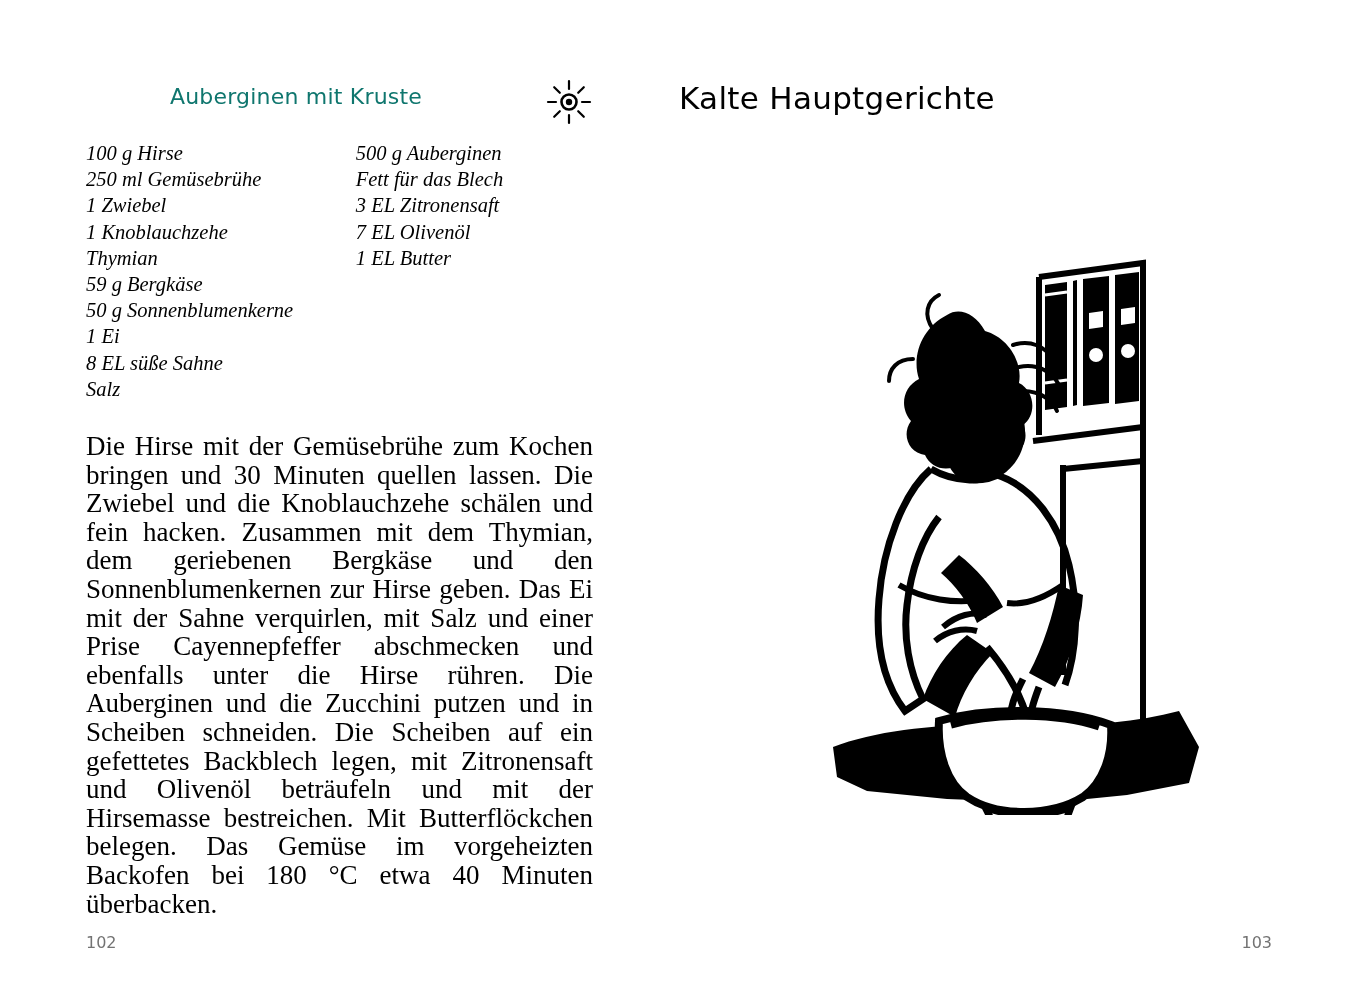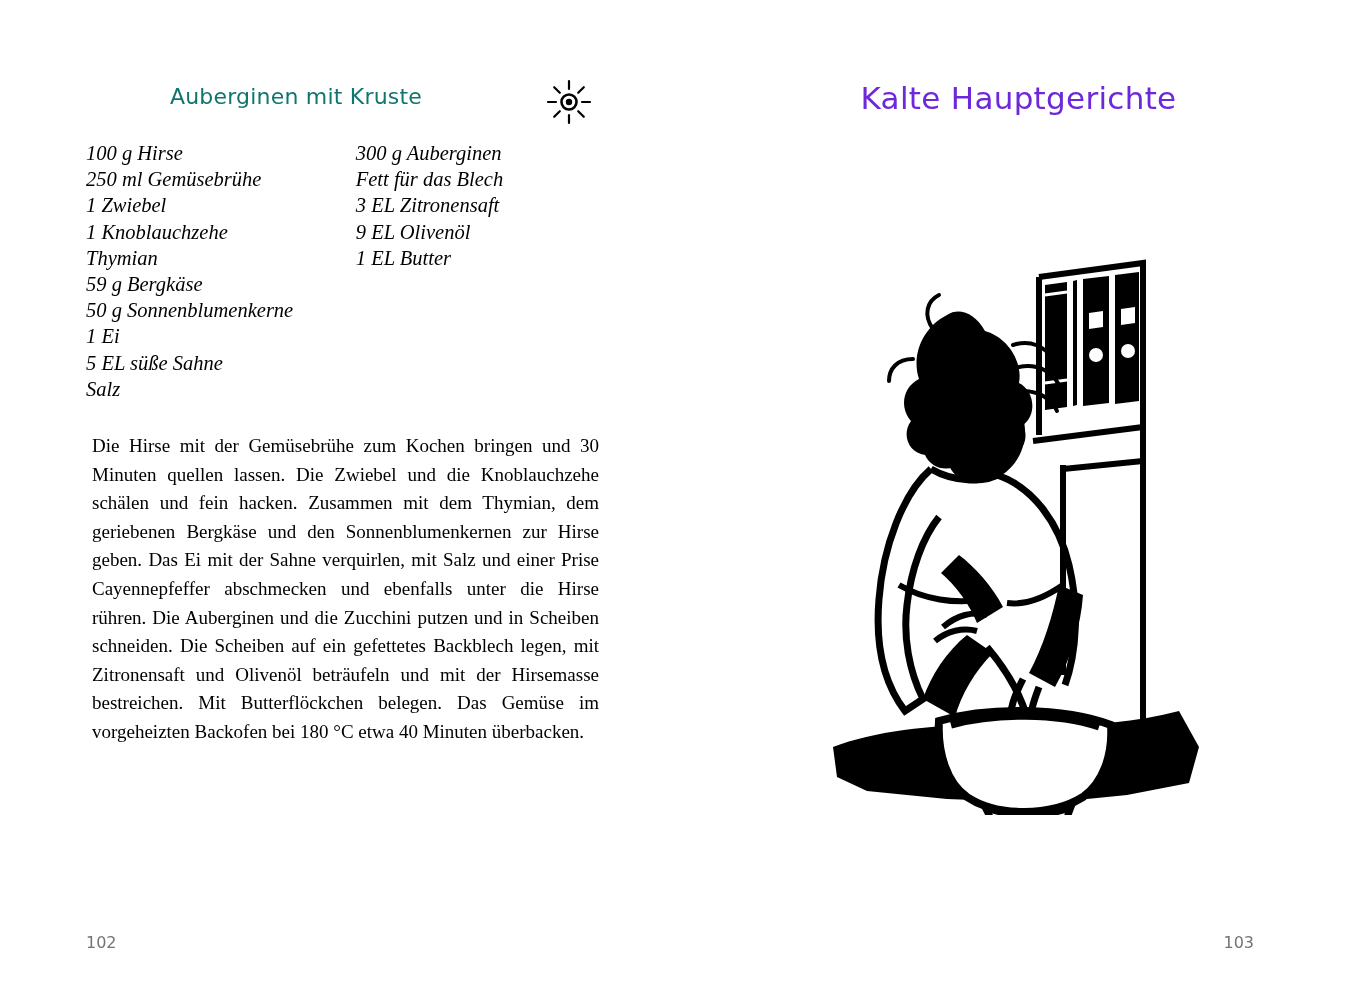--- a/index.html
+++ b/index.html
@@ -69,51 +69,50 @@
   }
   .ing-col-1 { width: 266px; }
   .ing-col-2 { width: 234px; }
   .ing-line { display: block; }
 
   .method {
     position: absolute;
     left: 86px;
     top: 432px;
     width: 507px;
-    font-size: 19px;
+    font-size: 27px;
     line-height: 28.6px;
     text-align: justify;
     text-justify: inter-word;
     hyphens: manual;
-    margin-left: 6px;
   }
   .method p { margin: 0; }
 
   .folio {
     position: absolute;
     bottom: 40px;
     font-family: "DejaVu Sans", sans-serif;
     font-size: 16px;
     color: #737373;
   }
   .folio-left { left: 86px; }
-  .folio-right { right: 104px; }
+  .folio-right { right: 86px; }
 
   
   .section-title {
     position: absolute;
     left: 0;
     right: 0;
     top: 80px;
-    text-align: center;
+    text-align: left;
     font-family: "DejaVu Sans", sans-serif;
     font-size: 31px;
     font-weight: 400;
     letter-spacing: 0.3px;
-    color: #6d28d9;
+    color: #000000;
   }
   .illustration {
     position: absolute;
     left: 148px;
     top: 255px;
     width: 430px;
     height: 560px;
   }
 </style>
 </head>
@@ -145,28 +144,28 @@
     <div class="ingredients">
       <div class="ing-col ing-col-1">
         <span class="ing-line">100 g Hirse</span>
         <span class="ing-line">250 ml Gemüsebrühe</span>
         <span class="ing-line">1 Zwiebel</span>
         <span class="ing-line">1 Knoblauchzehe</span>
         <span class="ing-line">Thymian</span>
         <span class="ing-line">59 g Bergkäse</span>
         <span class="ing-line">50 g Sonnenblumenkerne</span>
         <span class="ing-line">1 Ei</span>
-        <span class="ing-line">5 EL süße Sahne</span>
+        <span class="ing-line">8 EL süße Sahne</span>
         <span class="ing-line">Salz</span>
       </div>
       <div class="ing-col ing-col-2">
-        <span class="ing-line">300 g Auberginen</span>
+        <span class="ing-line">500 g Auberginen</span>
         <span class="ing-line">Fett für das Blech</span>
         <span class="ing-line">3 EL Zitronensaft</span>
-        <span class="ing-line">9 EL Olivenöl</span>
+        <span class="ing-line">7 EL Olivenöl</span>
         <span class="ing-line">1 EL Butter</span>
       </div>
     </div>
 
     <div class="method">
       <p>Die Hirse mit der Gemüsebrühe zum Kochen bringen und 30 Minuten quellen lassen. Die Zwiebel und die Knoblauchzehe schälen und fein hacken. Zusammen mit dem Thymian, dem geriebenen Bergkäse und den Sonnenblumenkernen zur Hirse geben. Das Ei mit der Sahne verquirlen, mit Salz und einer Prise Cayennepfeffer abschmecken und ebenfalls unter die Hirse rühren. Die Auberginen und die Zucchini putzen und in Scheiben schneiden. Die Scheiben auf ein gefettetes Backblech legen, mit Zitronensaft und Olivenöl beträufeln und mit der Hirsemasse bestreichen. Mit Butterflöckchen belegen. Das Gemüse im vorgeheizten Backofen bei 180 °C etwa 40 Minuten überbacken.</p>
     </div>
 
     <div class="folio folio-left">102</div>
   </div>

